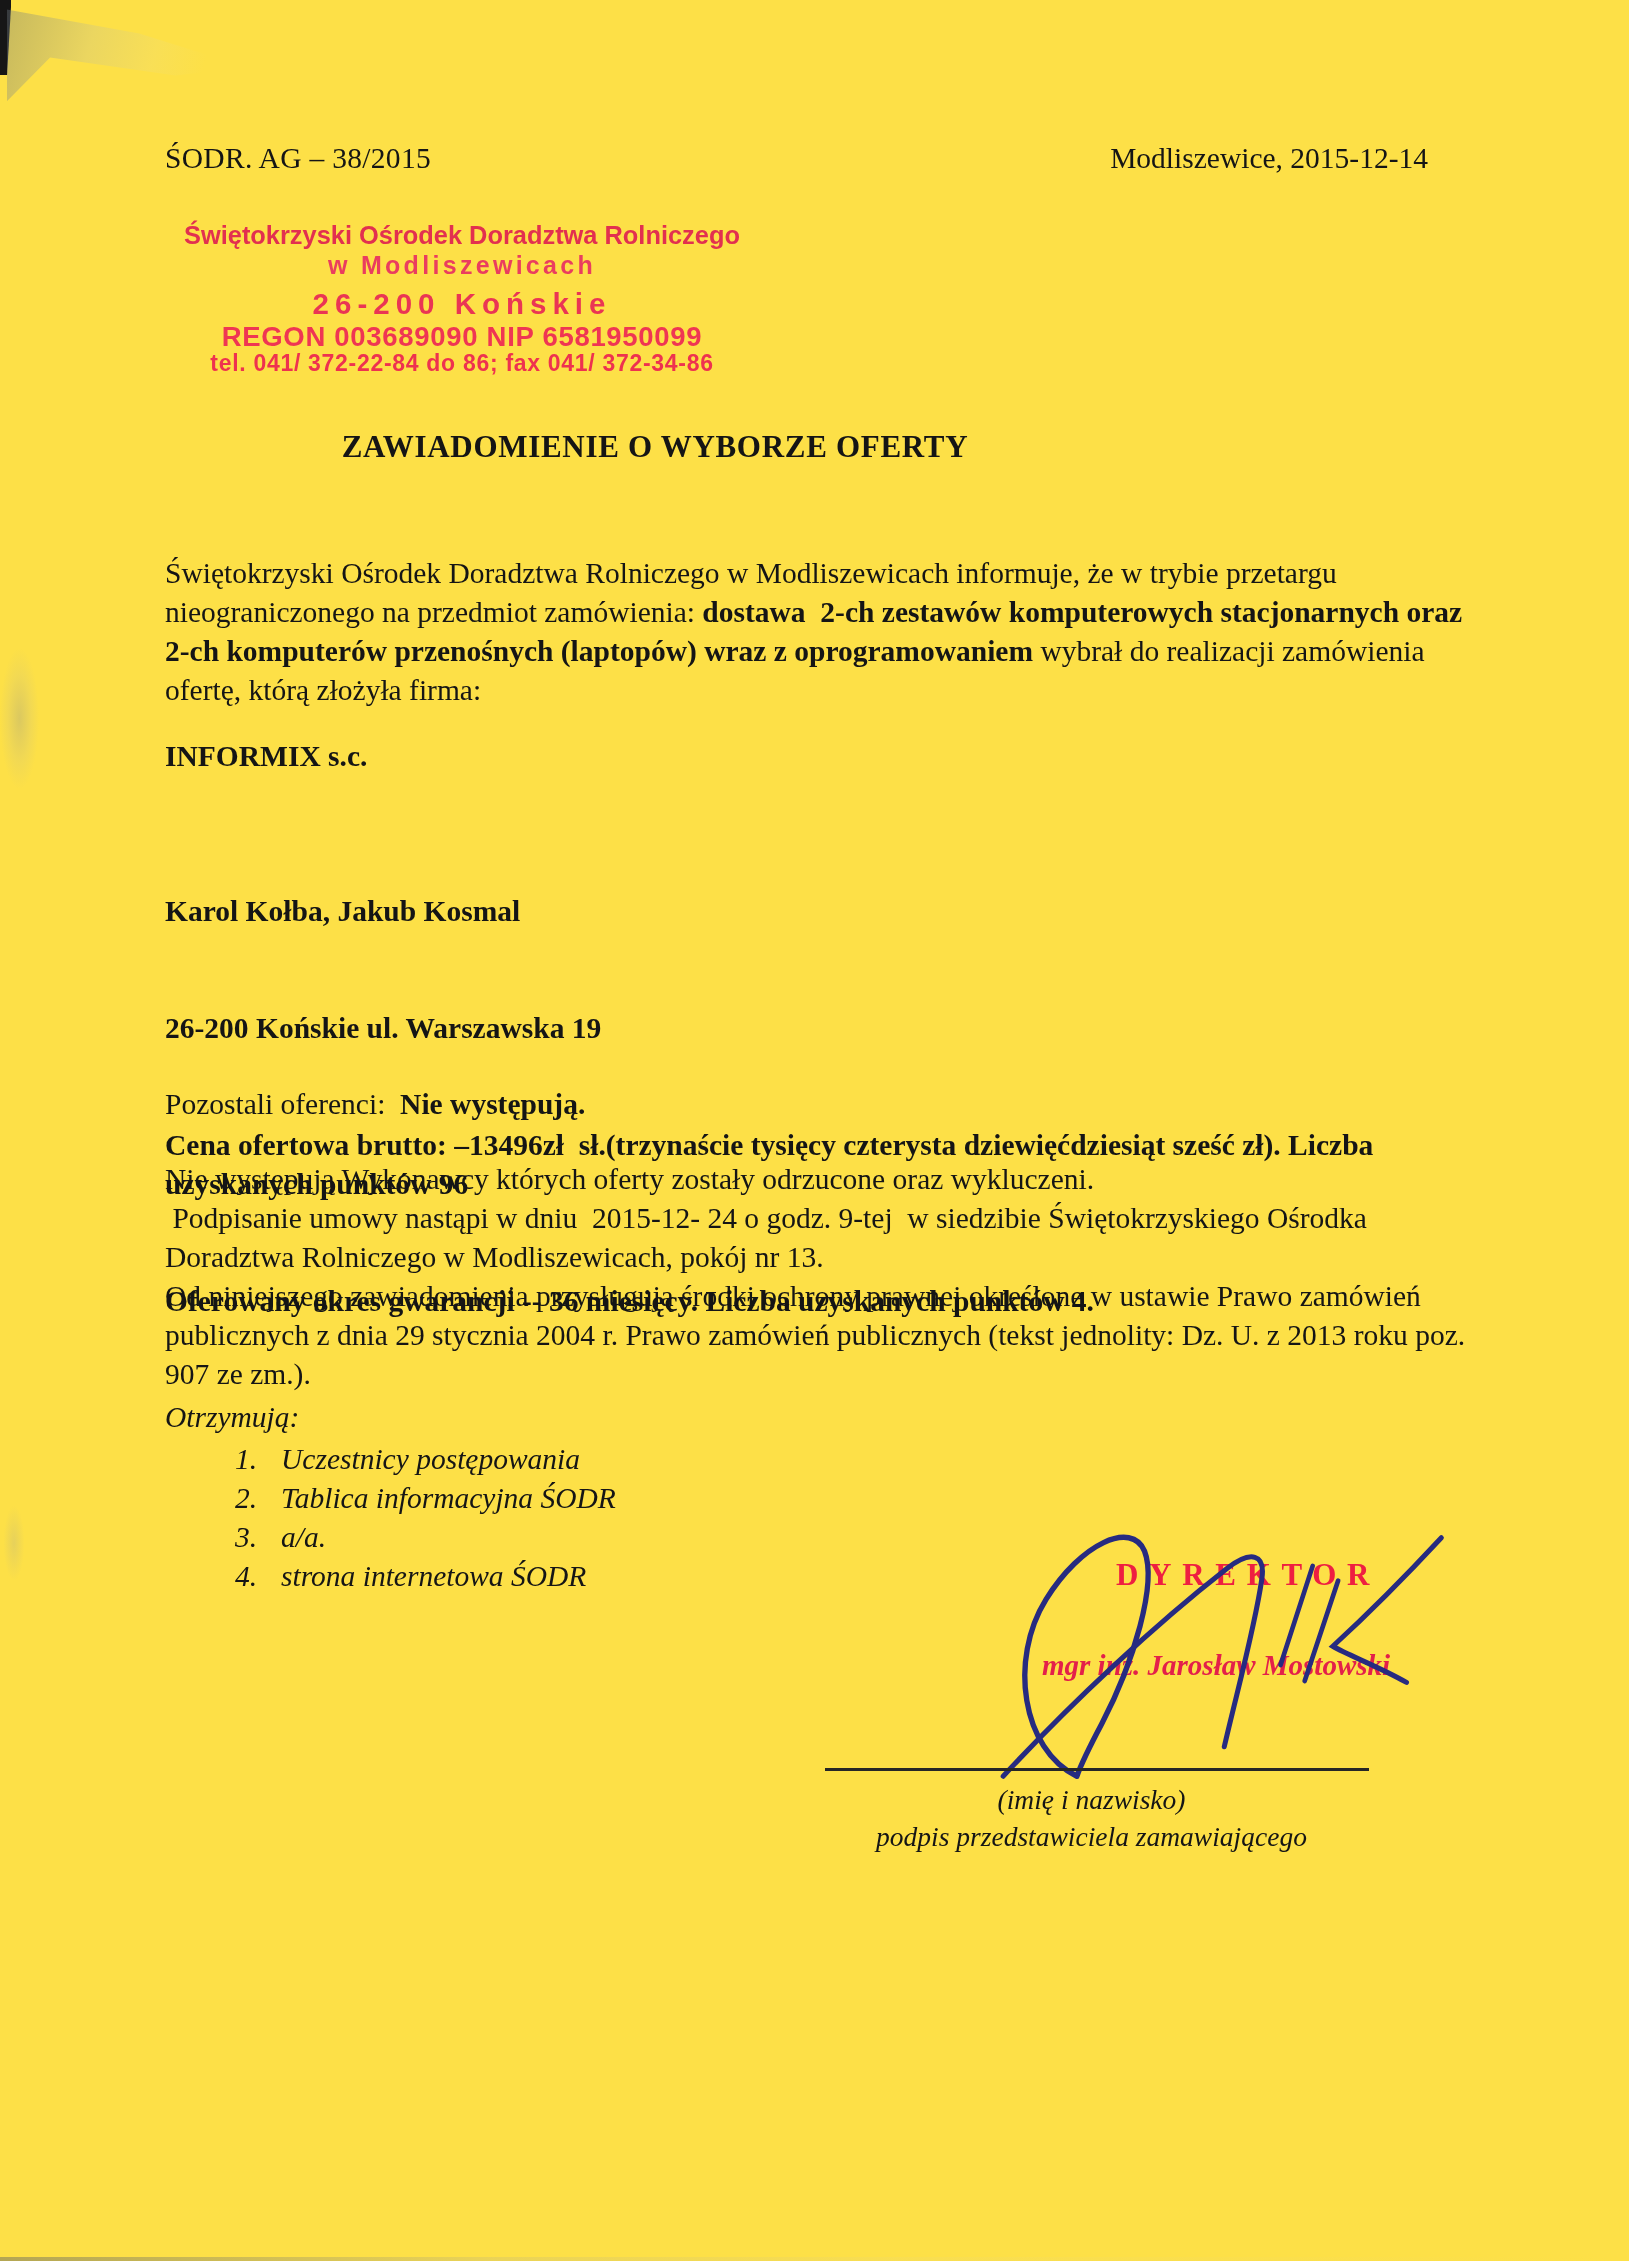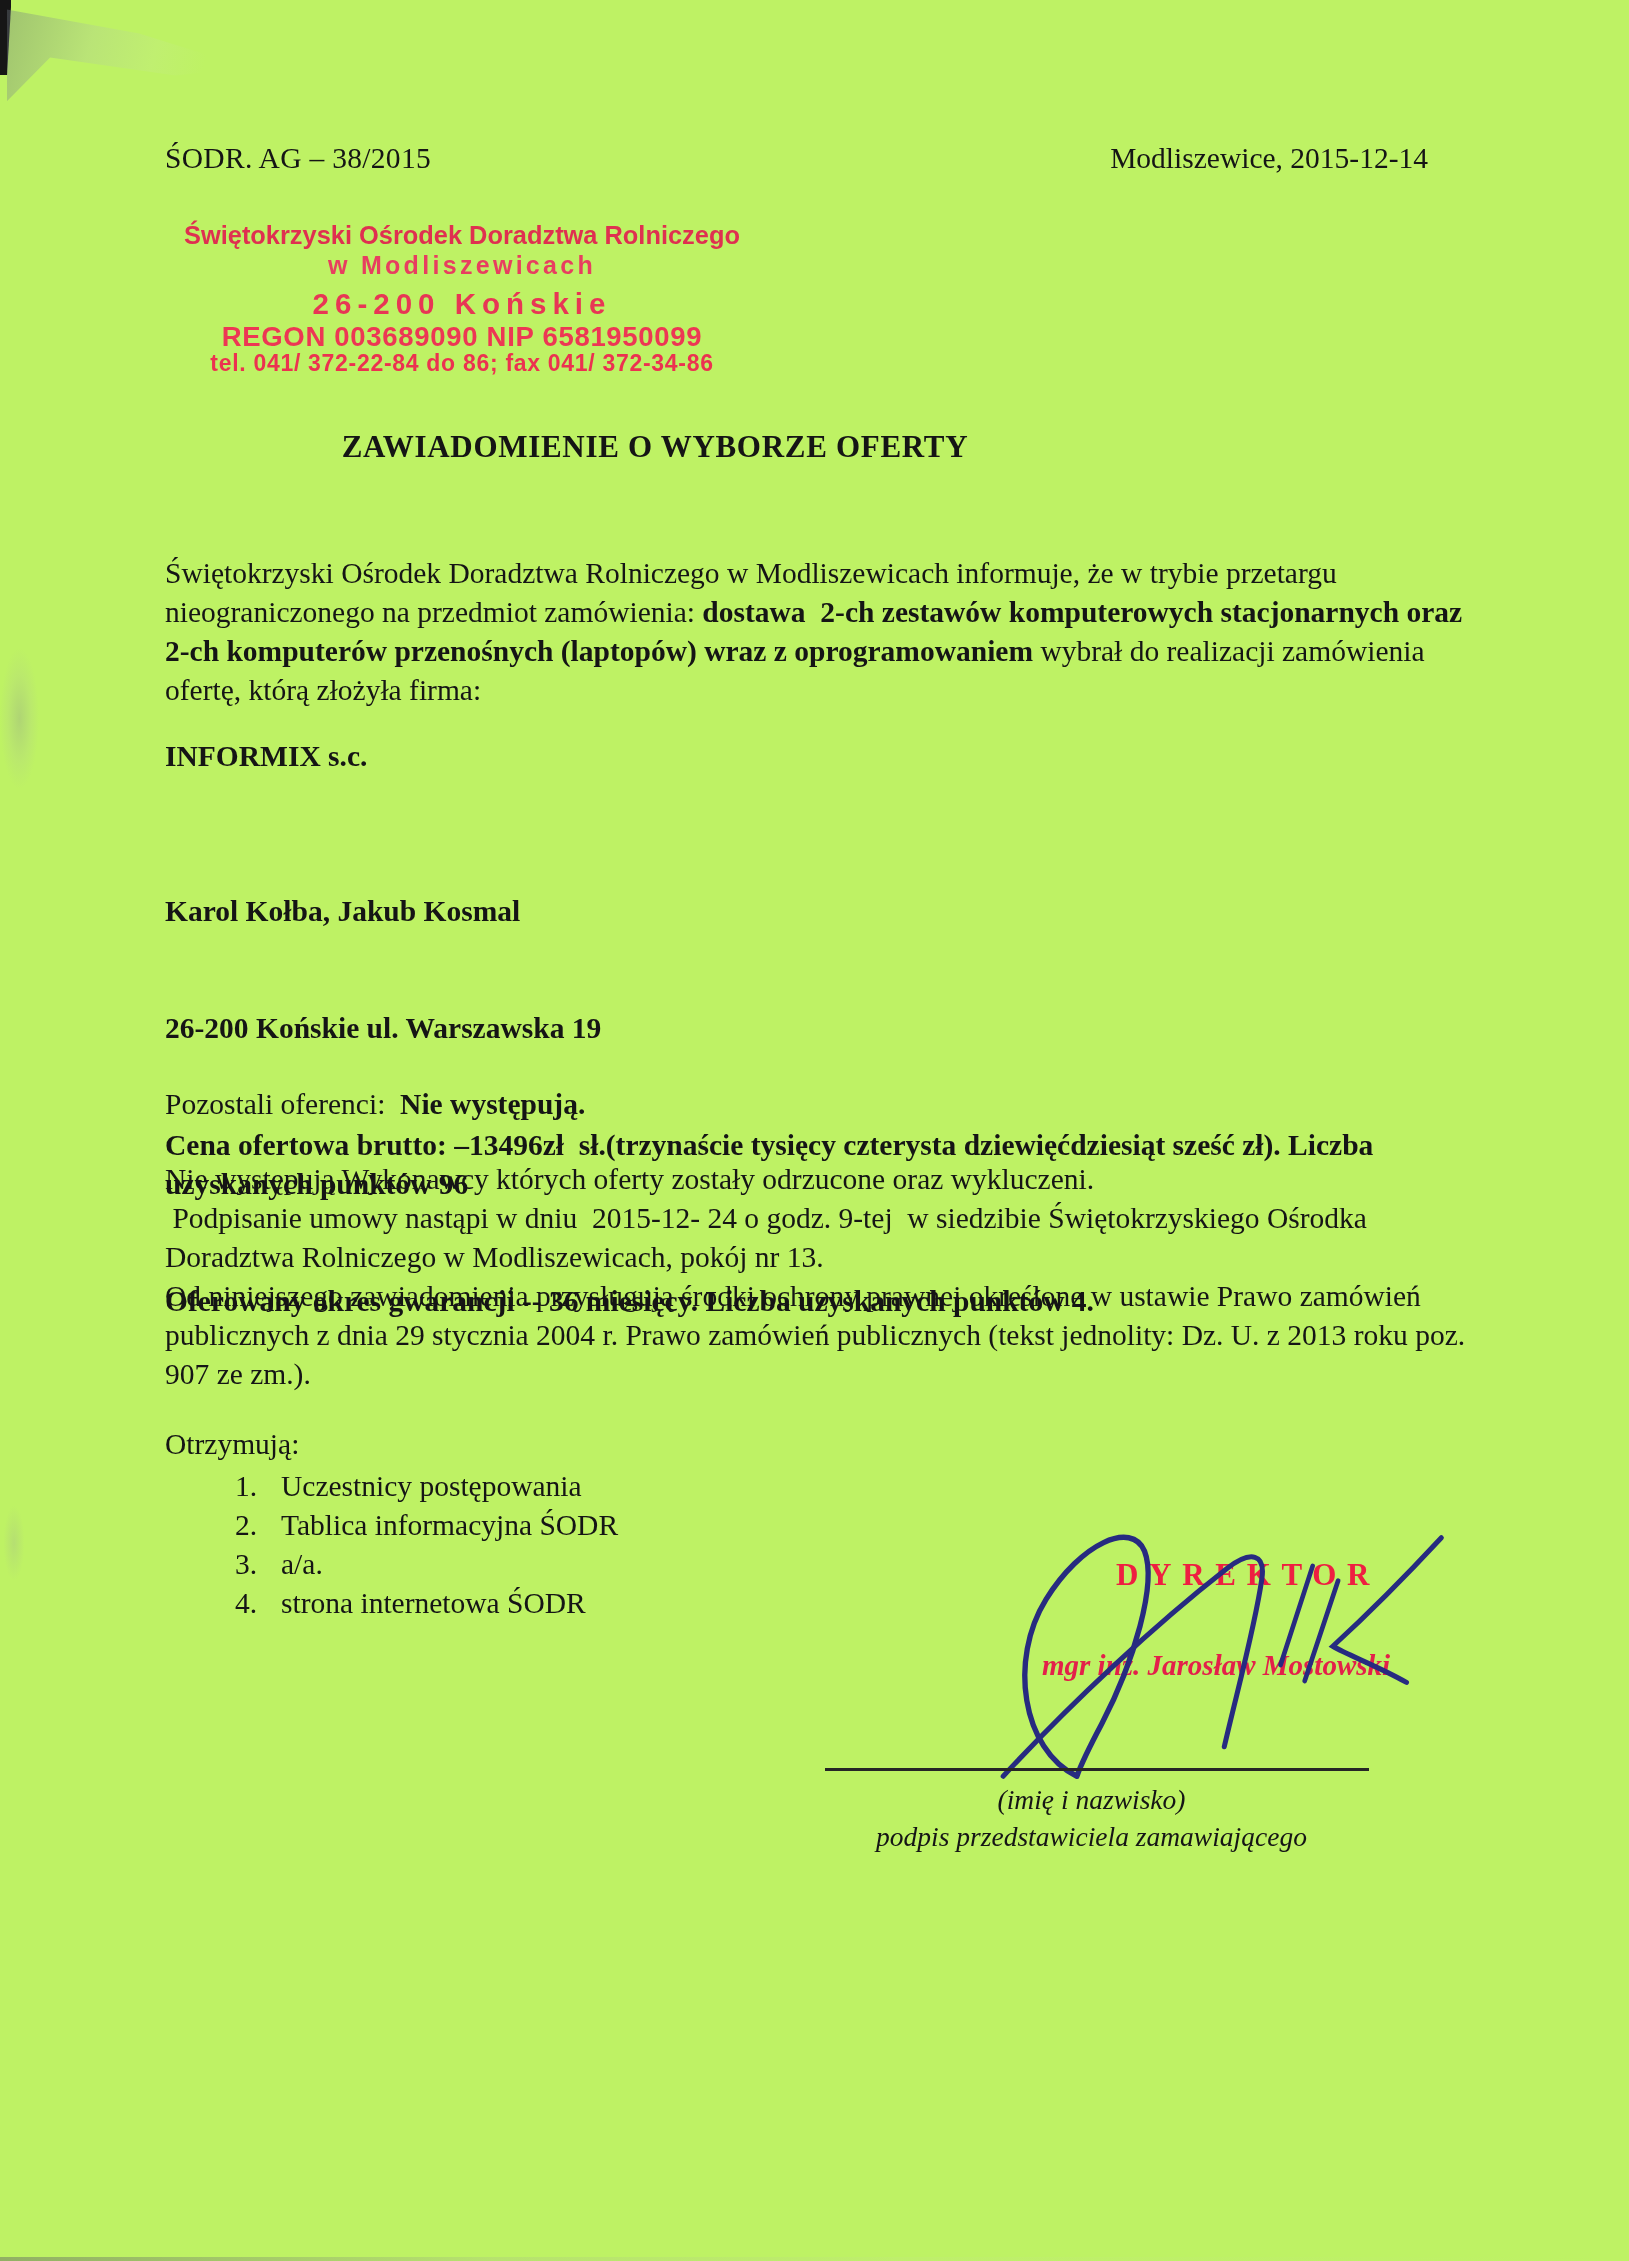--- a/index.html
+++ b/index.html
@@ -1,21 +1,21 @@
 <!DOCTYPE html>
 <html lang="pl" style="font-size:10.7px"><head>
 <meta charset="utf-8">
 <title>Zawiadomienie o wyborze oferty</title>
 <style>
   html,body{margin:0;padding:0;background:#8a8a8a;}
   .page{
     position:relative;
     width:1629px;height:2261px;
     margin:0 auto;
-    background:#bef264;
+    background:#fde047;
     overflow:hidden;
     font-family:"Liberation Serif", serif;
     color:#151515;
   }
   
   .art-corner{position:absolute;left:0;top:0;width:11.4px;height:75px;background:#161616;
     clip-path:polygon(0 0,100% 0,62% 100%,0 100%);}
   .art-streak{position:absolute;left:6.7px;top:5.4px;width:241px;height:100px;
     background:linear-gradient(105deg, rgba(110,120,128,.38) 0%, rgba(170,178,185,.22) 35%, rgba(210,215,220,.10) 60%, transparent 80%);
     clip-path:polygon(0 4%,55% 28%,100% 62%,70% 70%,18% 52%,0 96%);}
@@ -40,21 +40,21 @@
   .stamp .s5{font-size:27.5px;letter-spacing:0.7px;margin-top:2.7px;color:#ef3054;}
   .stamp .s6{font-size:23px;letter-spacing:0.7px;margin-top:0;color:#ee2b50;}
 
   .title{position:absolute;left:0;top:429px;width:1310px;text-align:center;
     font-size:31px;font-weight:700;letter-spacing:0.7px;}
 
   
   .flow{position:absolute;left:165px;width:1306px;font-size:29.5px;line-height:39px;
     white-space:pre-wrap;}
   .b{font-weight:700;}
-  .i{margin-top:27px;}
+  .i{font-style:italic;}
 
   .intro{top:524px;}
   .company{top:737px;}
   .offer{top:814px;}
   .others{top:1055px;}
   .bodypar{top:1130px;}
 
   .dist{position:absolute;left:165px;top:1398px;font-size:29.5px;line-height:39px;}
   .dist .lbl{margin-bottom:3.3px;}
   .dist-item{padding-left:70px;}

